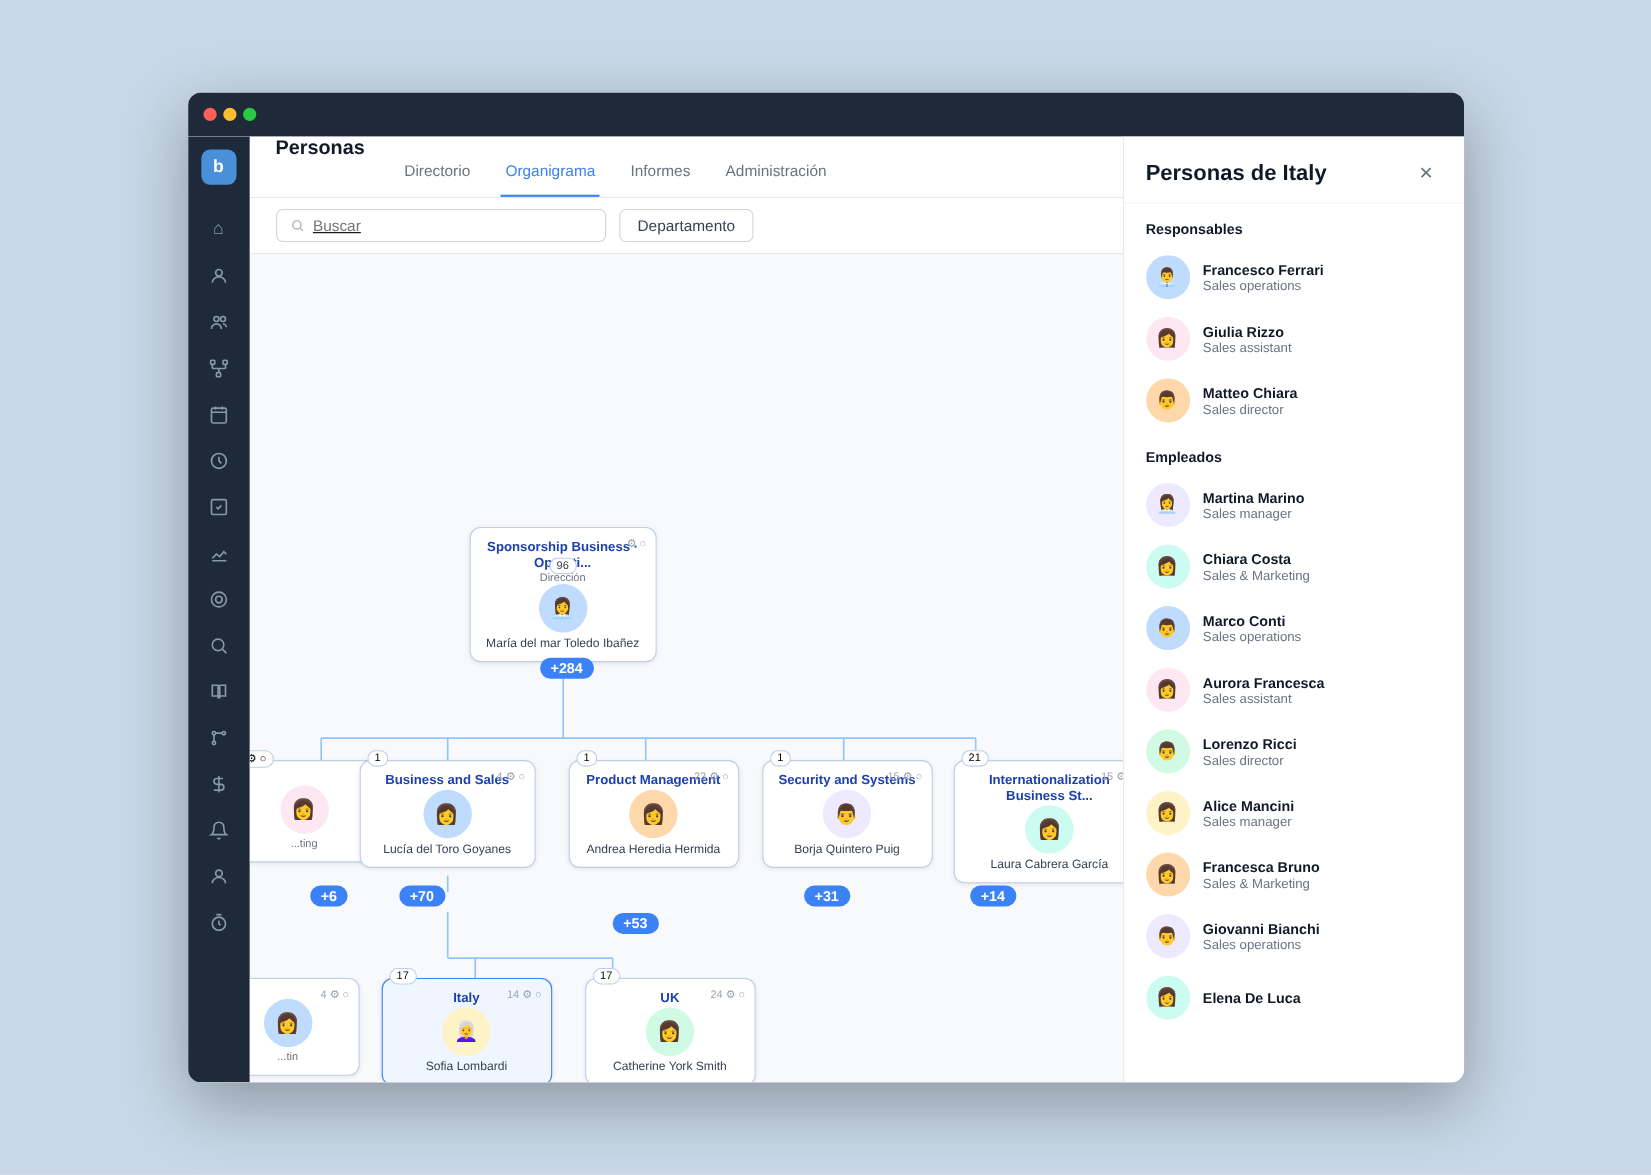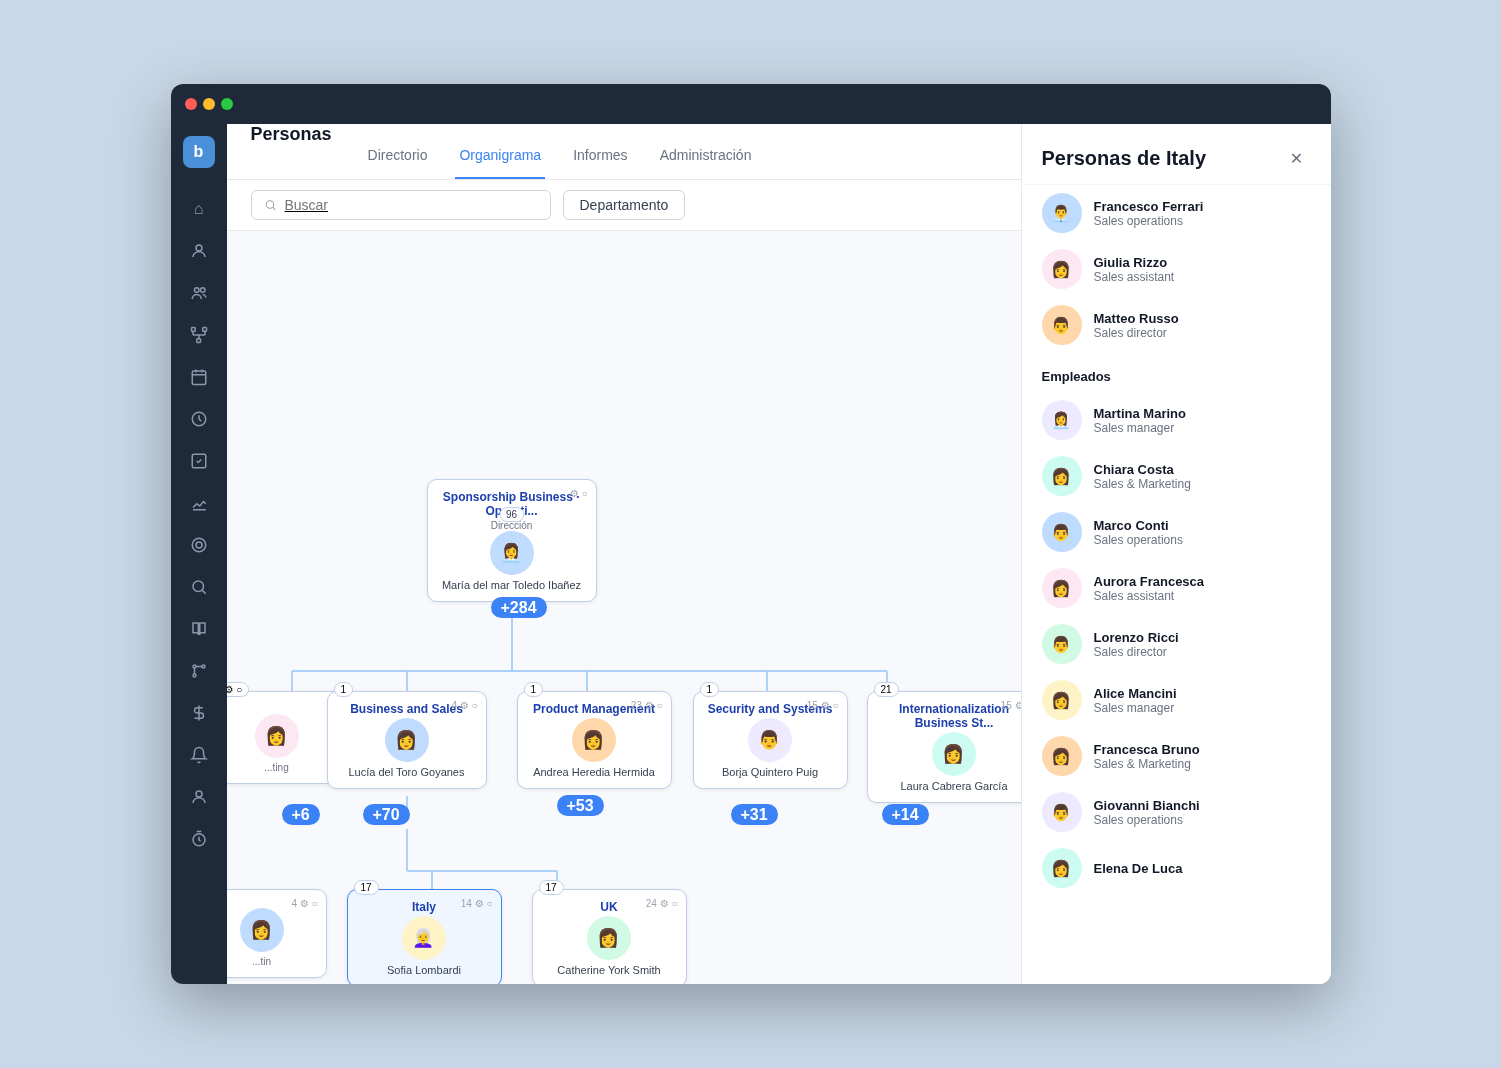--- a/index.html
+++ b/index.html
@@ -208,21 +208,21 @@
       padding: 1px 6px;
       font-size: 10px;
       color: #374151;
       margin-top: 37px;
     }
     .expand-badge {
       background: #3b82f6;
       color: white;
       border-radius: 12px;
       padding: 2px 10px;
-      font-size: 16px;
+      font-size: 13px;
       font-weight: 600;
       cursor: pointer;
     }
     .node-icons {
       position: absolute;
       top: 8px;
       right: 8px;
       display: flex;
       gap: 4px;
       font-size: 10px;
@@ -548,21 +548,21 @@
           <div class="org-node-avatar av-teal">👩</div>
           <div class="org-node-name">Laura Cabrera García</div>
         </div>
 
         <div style="position:absolute;left:55px;top:575px;">
           <span class="expand-badge" style="background:#3b82f6;">+6</span>
         </div>
         <div style="position:absolute;left:136px;top:575px;">
           <span class="expand-badge">+70</span>
         </div>
-        <div style="position:absolute;left:330px;top:566px;">
+        <div style="position:absolute;left:330px;top:600px;">
           <span class="expand-badge">+53</span>
         </div>
         <div style="position:absolute;left:504px;top:575px;">
           <span class="expand-badge">+31</span>
         </div>
         <div style="position:absolute;left:655px;top:575px;">
           <span class="expand-badge">+14</span>
         </div>
 
         <div class="org-node selected" style="left:120px;top:658px;width:155px;">
@@ -588,41 +588,42 @@
         </div>
       </div>
     </div>
 
     <div class="side-panel">
       <div class="panel-header">
         <span class="panel-title">Personas de Italy</span>
         <button class="close-btn">✕</button>
       </div>
 
+      <div class="panel-section-title">Responsables</div>
 
       <div class="person-item">
         <div class="person-avatar av-blue">👨‍💼</div>
         <div class="person-info">
           <div class="person-name">Francesco Ferrari</div>
           <div class="person-role">Sales operations</div>
         </div>
       </div>
 
       <div class="person-item">
         <div class="person-avatar av-pink">👩</div>
         <div class="person-info">
           <div class="person-name">Giulia Rizzo</div>
           <div class="person-role">Sales assistant</div>
         </div>
       </div>
 
       <div class="person-item">
         <div class="person-avatar av-orange">👨</div>
         <div class="person-info">
-          <div class="person-name">Matteo Russo</div>
+          <div class="person-name">Matteo Chiara</div>
           <div class="person-role">Sales director</div>
         </div>
       </div>
 
       <div class="panel-section-title">Empleados</div>
 
       <div class="person-item">
         <div class="person-avatar av-purple">👩‍💼</div>
         <div class="person-info">
           <div class="person-name">Martina Marino</div>

